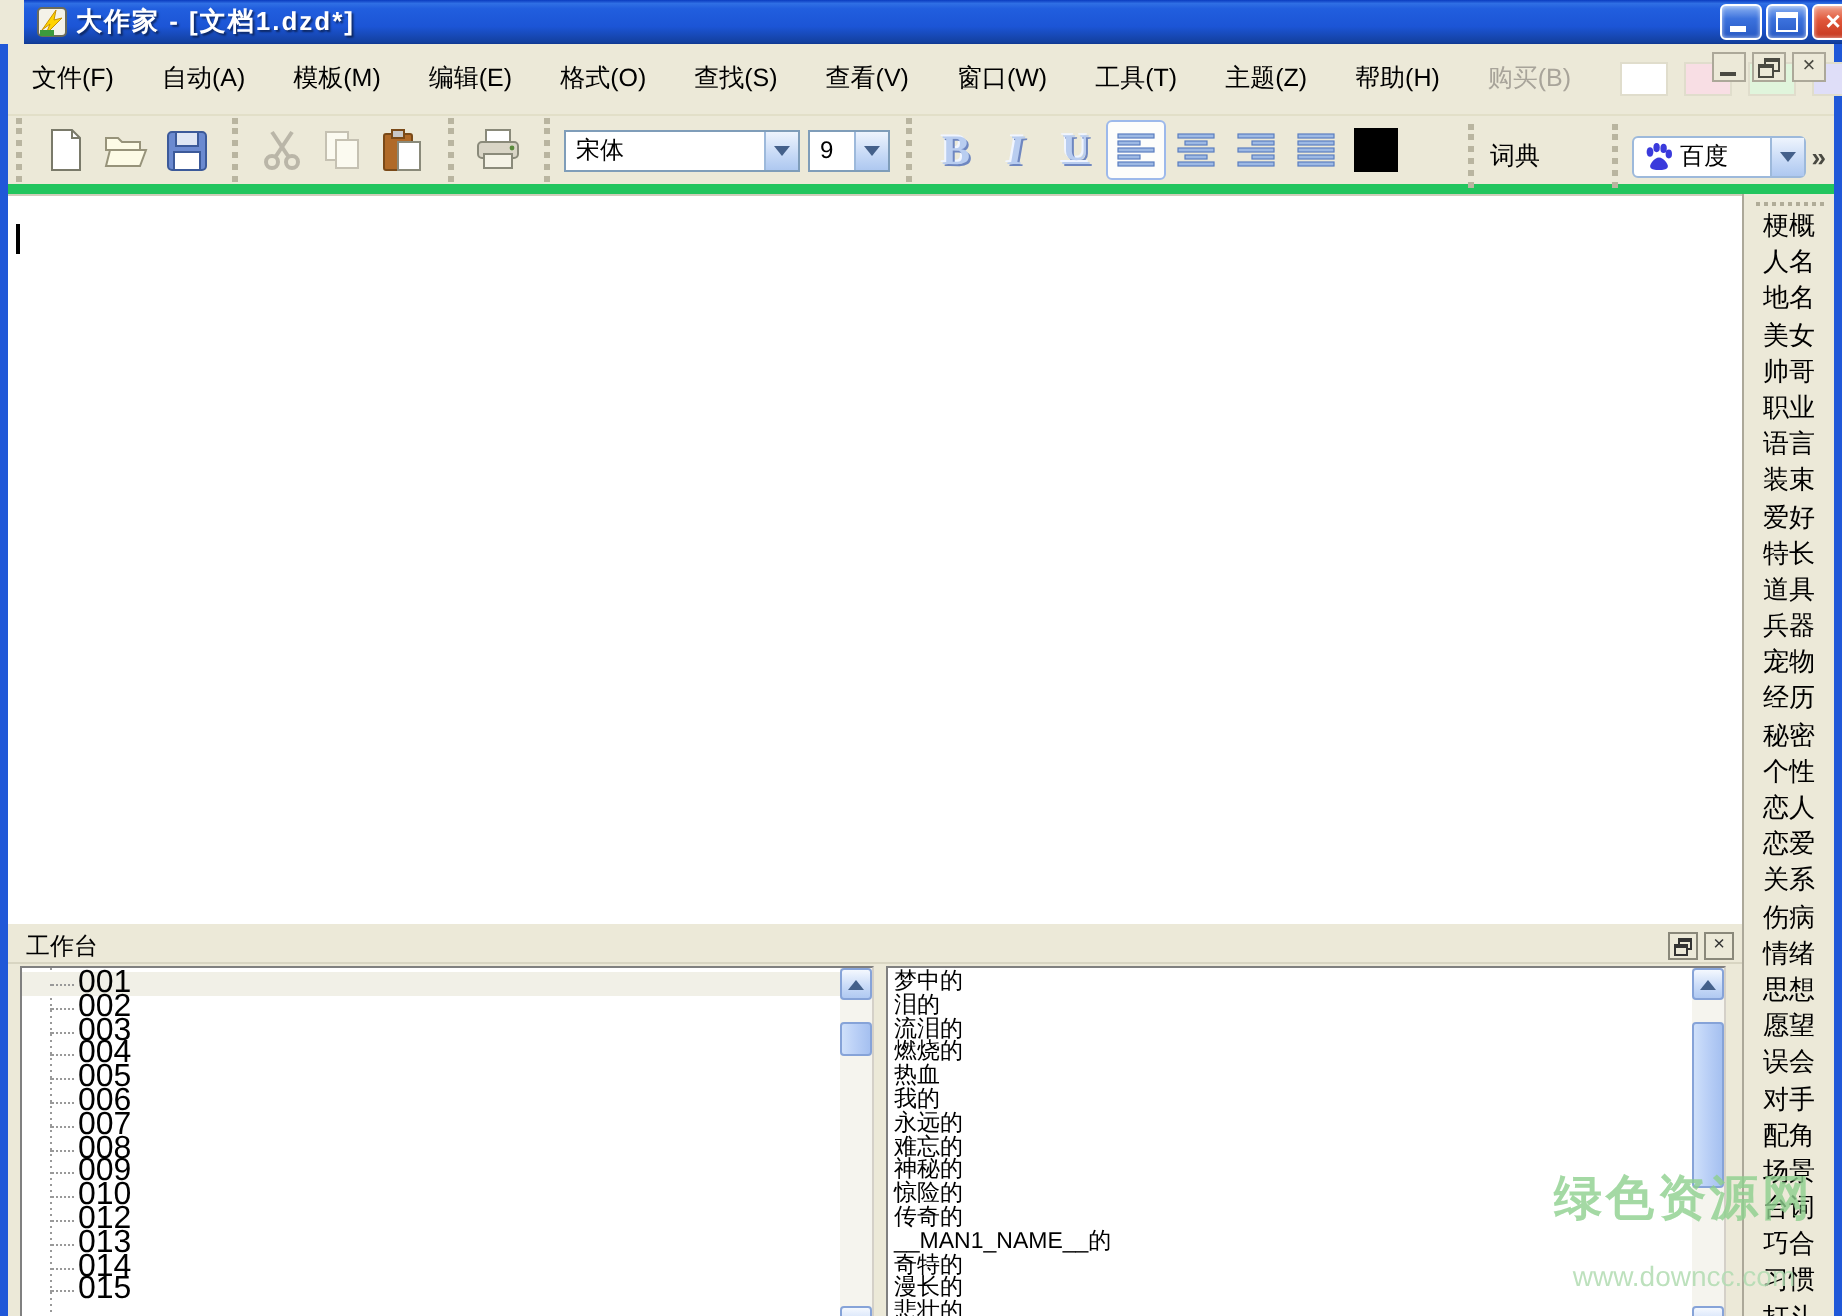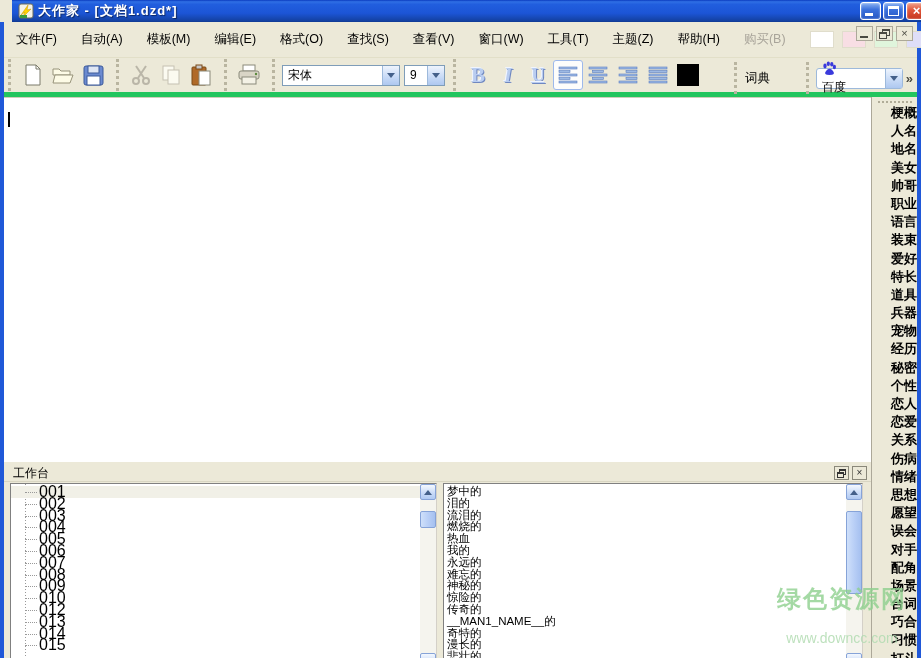--- a/index.html
+++ b/index.html
@@ -71,21 +71,21 @@
   .font-combo { width:118px; }
   .size-combo { width:41px; margin-left:4px; }
 
   .dict-group { position:absolute; left:730px; top:4px; width:108px; height:32px;
     display:flex; align-items:center; border-left:3px dotted #b9b5a0; padding-left:8px; }
   .dict-label { font-size:12.5px; }
   .chevron { color:#4a4a42; font-size:13px; font-weight:bold; margin-left:auto; padding-right:4px; }
   .baidu-group { position:absolute; left:802px; top:4px; width:111px; height:32px;
     display:flex; align-items:center; border-left:3px dotted #b9b5a0; padding-left:7px; }
   .baidu-combo { width:88px; border-radius:3px; border:1px solid #9db9db; }
-  .baidu-combo .cval { display:flex; gap:3px;flex-direction:column; }
+  .baidu-combo .cval { display:flex; align-items:center; gap:3px; }
   .baidu-group .chevron { margin-left:3px; }
 
   
   .content { position:relative; height:573px; display:flex; }
   .main-col { flex:1; display:flex; flex-direction:column; min-width:0; }
   .editor { position:relative; height:364px; background:#fff; border-top:1px solid #d0cdbb; }
   .caret { position:absolute; left:4px; top:14px; width:2px; height:15px; background:#000; }
 
   
   .workbench { flex:1; display:flex; flex-direction:column; min-height:0; }
@@ -127,22 +127,22 @@
   .sb-thumb { position:absolute; left:0; width:16px; border:1px solid #86a3d8; border-radius:2px;
     background:linear-gradient(90deg,#cfe0fa 0%,#b9cff6 50%,#a5c0f0 100%); }
   .tree-list .sb-thumb { top:27px; height:17px; }
   .word-list .sb-thumb { top:27px; height:83px; }
 
   
   .sidebar { width:46px; border-left:1px solid #aca899; background:#ece9d8;
     display:flex; flex-direction:column; align-items:center; overflow:hidden; }
   .side-gripper { width:34px; border-top:2px dotted #b0ac98; margin:4px 0 1px; }
   .side-items { width:100%; }
-  .side-item { height:18.2px; line-height:18.2px; text-align:right; font-size:13px;
-    white-space:nowrap; cursor:default;font-weight:bold; }
+  .side-item { height:18.2px; line-height:18.2px; text-align:center; font-size:13px;
+    white-space:nowrap; cursor:default; }
 
   
   .watermark { position:absolute; right:14px; bottom:12px; text-align:center;
     pointer-events:none; z-index:50; }
   .wm-title { font-size:24px; font-weight:bold; color:#8ed08e; opacity:.8; letter-spacing:2px; }
   .wm-url { font-size:14px; color:#b2dcb2; opacity:.85; margin-top:15px; }
 </style>
 </head>
 <body>
 

